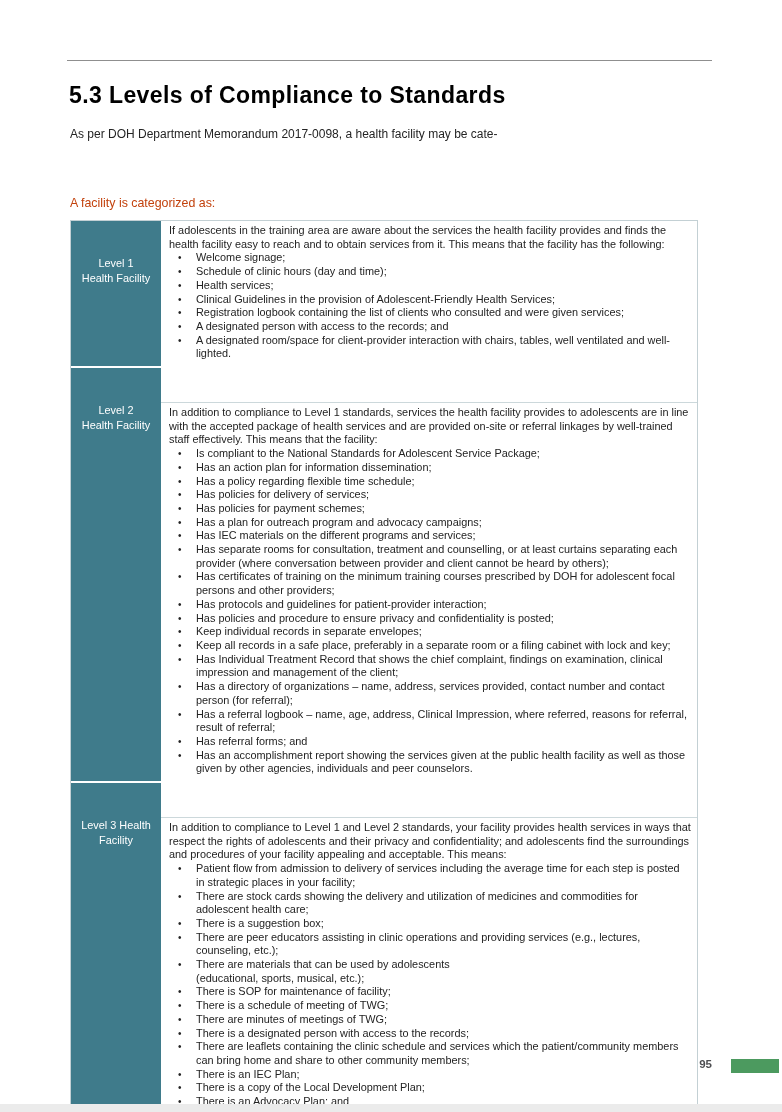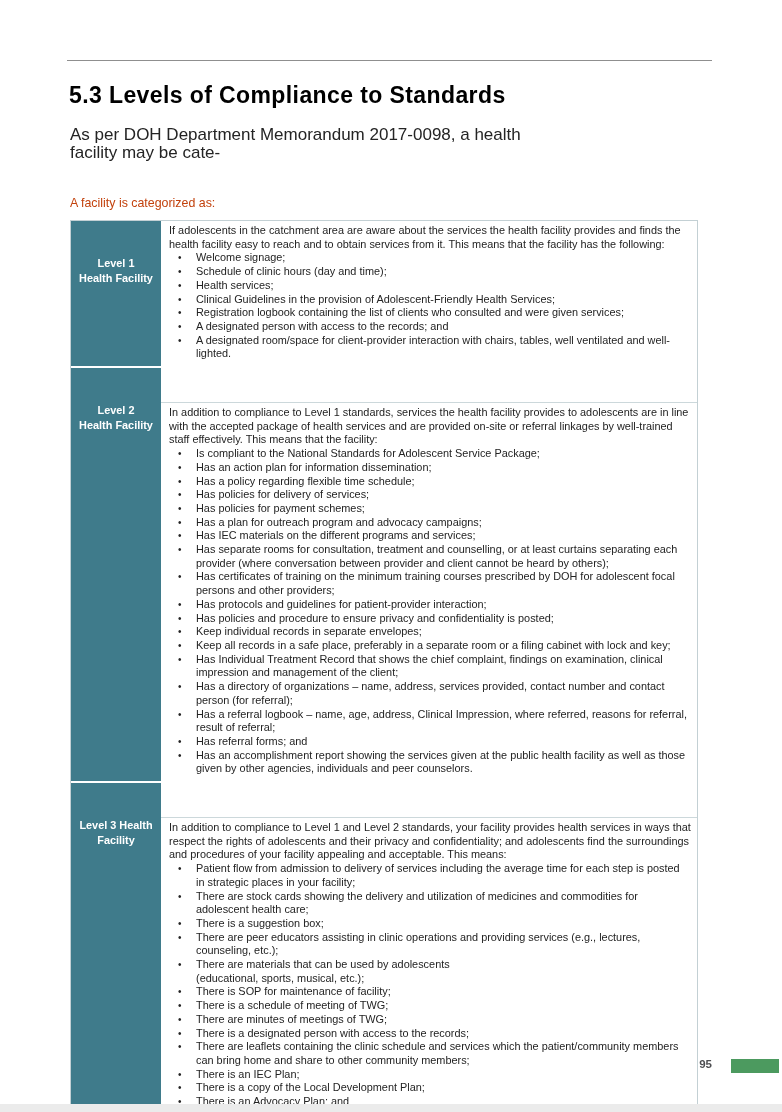--- a/index.html
+++ b/index.html
@@ -5,28 +5,28 @@
   html,body{margin:0;padding:0;}
   body{
     width:782px;height:1112px;position:relative;background:#ffffff;
     font-family:"Liberation Sans",sans-serif;color:#2b2b2b;overflow:hidden;
   }
   .top-rule{position:absolute;left:67px;top:60px;width:645px;height:0;
     border-top:1px solid #8f8f8f;}
   .page-title{position:absolute;left:69px;top:82px;width:650px;
     font-size:23px;font-weight:700;letter-spacing:.4px;color:#000000;}
   .intro{position:absolute;left:70px;top:126px;width:480px;
-    font-size:17px;line-height:17.6px;color:#242424;}
+    font-size:12px;line-height:17.6px;color:#242424;}
   .lead-in{position:absolute;left:70px;top:196px;font-size:12.4px;color:#c2410c;}
   .compliance-table{position:absolute;left:70px;top:220px;width:628px;
     border:1px solid #c3d0d4;box-sizing:border-box;}
   .trow{display:flex;align-items:stretch;}
   .trow + .trow .cell-content{border-top:1px solid #ccd8db;margin-top:36px;}
   .cell-label{width:90px;min-width:90px;background:#3f7b8b;color:#ffffff;
-    font-weight:700;font-size:10.9px;line-height:14.5px;text-align:center;
+    font-weight:400;font-size:10.9px;line-height:14.5px;text-align:center;
     padding-top:35px;box-sizing:border-box;}
   .trow + .trow .cell-label{border-top:2px solid #ffffff;}
   .cell-content{flex:1;padding:3px 6px 5px 8px;font-size:10.9px;
     line-height:13.7px;color:#232323;box-sizing:border-box;}
   .row-intro{margin:0 0 0 0;}
   .bullet{display:flex;}
   .bullet-mark{width:18px;min-width:18px;margin-left:9px;font-size:10px;
     color:#232323;}
   .bullet-text{flex:1;white-space:pre-wrap;}
   .footer-page-num{position:absolute;top:1058px;right:70px;
@@ -49,21 +49,21 @@
 
 <div class="lead-in">A facility is categorized as:</div>
 
 <div class="compliance-table">
     <div class="trow">
       <div class="cell-label">
         <div>Level 1</div>
         <div>Health Facility</div>
       </div>
       <div class="cell-content">
-        <div class="row-intro">If adolescents in the catchment area are aware about the services the health facility provides and finds the health facility easy to reach and to obtain services from it. This means that the facility has the following:</div>
+        <div class="row-intro">If adolescents in the training area are aware about the services the health facility provides and finds the health facility easy to reach and to obtain services from it. This means that the facility has the following:</div>
         <div class="bullet">
           <span class="bullet-mark">•</span>
           <span class="bullet-text">Welcome signage;</span>
         </div>
         <div class="bullet">
           <span class="bullet-mark">•</span>
           <span class="bullet-text">Schedule of clinic hours (day and time);</span>
         </div>
         <div class="bullet">
           <span class="bullet-mark">•</span>

